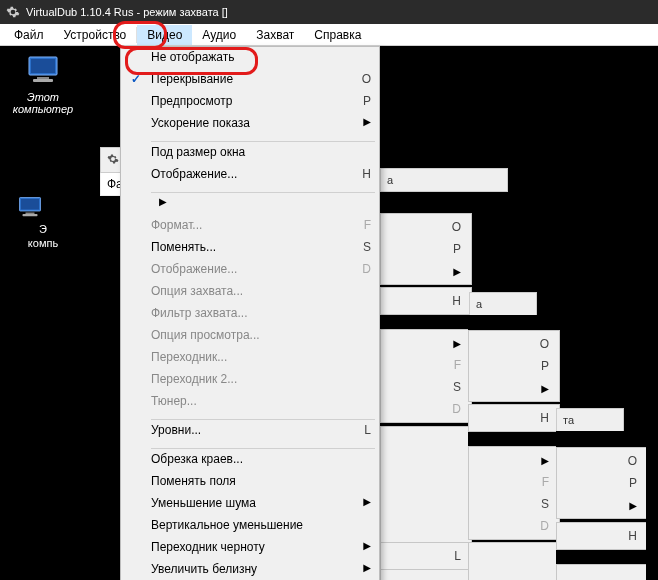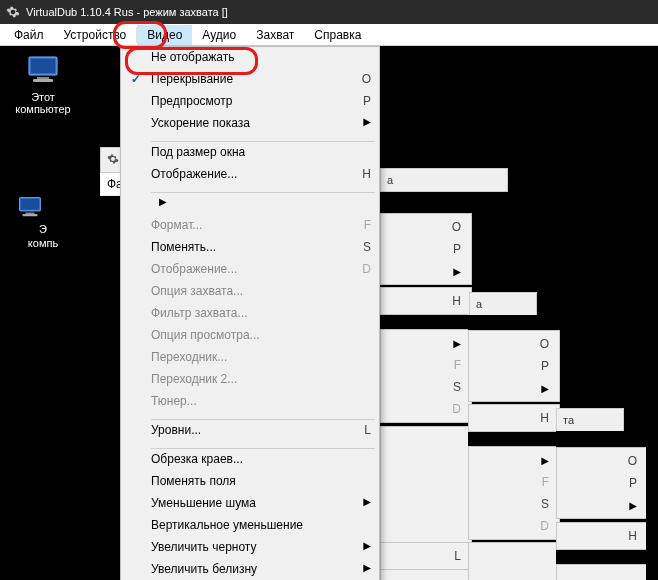--- a/index.html
+++ b/index.html
@@ -228,21 +228,21 @@
   <div>Этот</div>
   <div>компьютер</div>
 </div>
 
 <div class="frag-black" style="left:0; top:46px; width:658px; height:534px; z-index:1;"></div>
 
 <style>
   .desktop { z-index:0; }
   .titlebar{ z-index:30;}
   .menubar{ z-index:31;}
-  .desk-icon{ z-index:20;}
+  .desk-icon{ z-index:20;font-style:italic;}
 </style>
 
 <div class="subwin" style="left:100px; top:147px; width:40px; z-index:40;">
   <div class="titlebar2">
     <span style="margin-right:4px;">
       <svg width="12" height="12" viewBox="0 0 24 24">
           <path fill="#555" d="M12 8a4 4 0 100 8 4 4 0 000-8zm9 4a7 7 0 01-.1 1.2l2 1.6-2 3.4-2.4-.9a7 7 0 01-2 1.2l-.4 2.5h-4l-.4-2.5a7 7 0 01-2-1.2l-2.4.9-2-3.4 2-1.6A7 7 0 013 12a7 7 0 01.1-1.2l-2-1.6 2-3.4 2.4.9a7 7 0 012-1.2L8 3h4l.4 2.5a7 7 0 012 1.2l2.4-.9 2 3.4-2 1.6c.1.4.2.8.2 1.2z"></path>
         </svg>
     </span>
     <span>V</span>
@@ -474,21 +474,21 @@
       <span class="label">Поменять поля</span>
     </div>
     <div class="row">
       <span class="label">Уменьшение шума</span>
       <span class="chevron">▶</span>
     </div>
     <div class="row">
       <span class="label">Вертикальное уменьшение</span>
     </div>
     <div class="row">
-      <span class="label">Увеличить черноту</span>
+      <span class="label">Переходник черноту</span>
       <span class="chevron">▶</span>
     </div>
     <div class="row">
       <span class="label">Увеличить белизну</span>
       <span class="chevron">▶</span>
     </div>
   </div>
 
 <div class="annot" style="left:113px; top:21px; width:54px; height:28px;"></div>
 <div class="annot" style="left:125px; top:47px; width:133px; height:28px;"></div>

